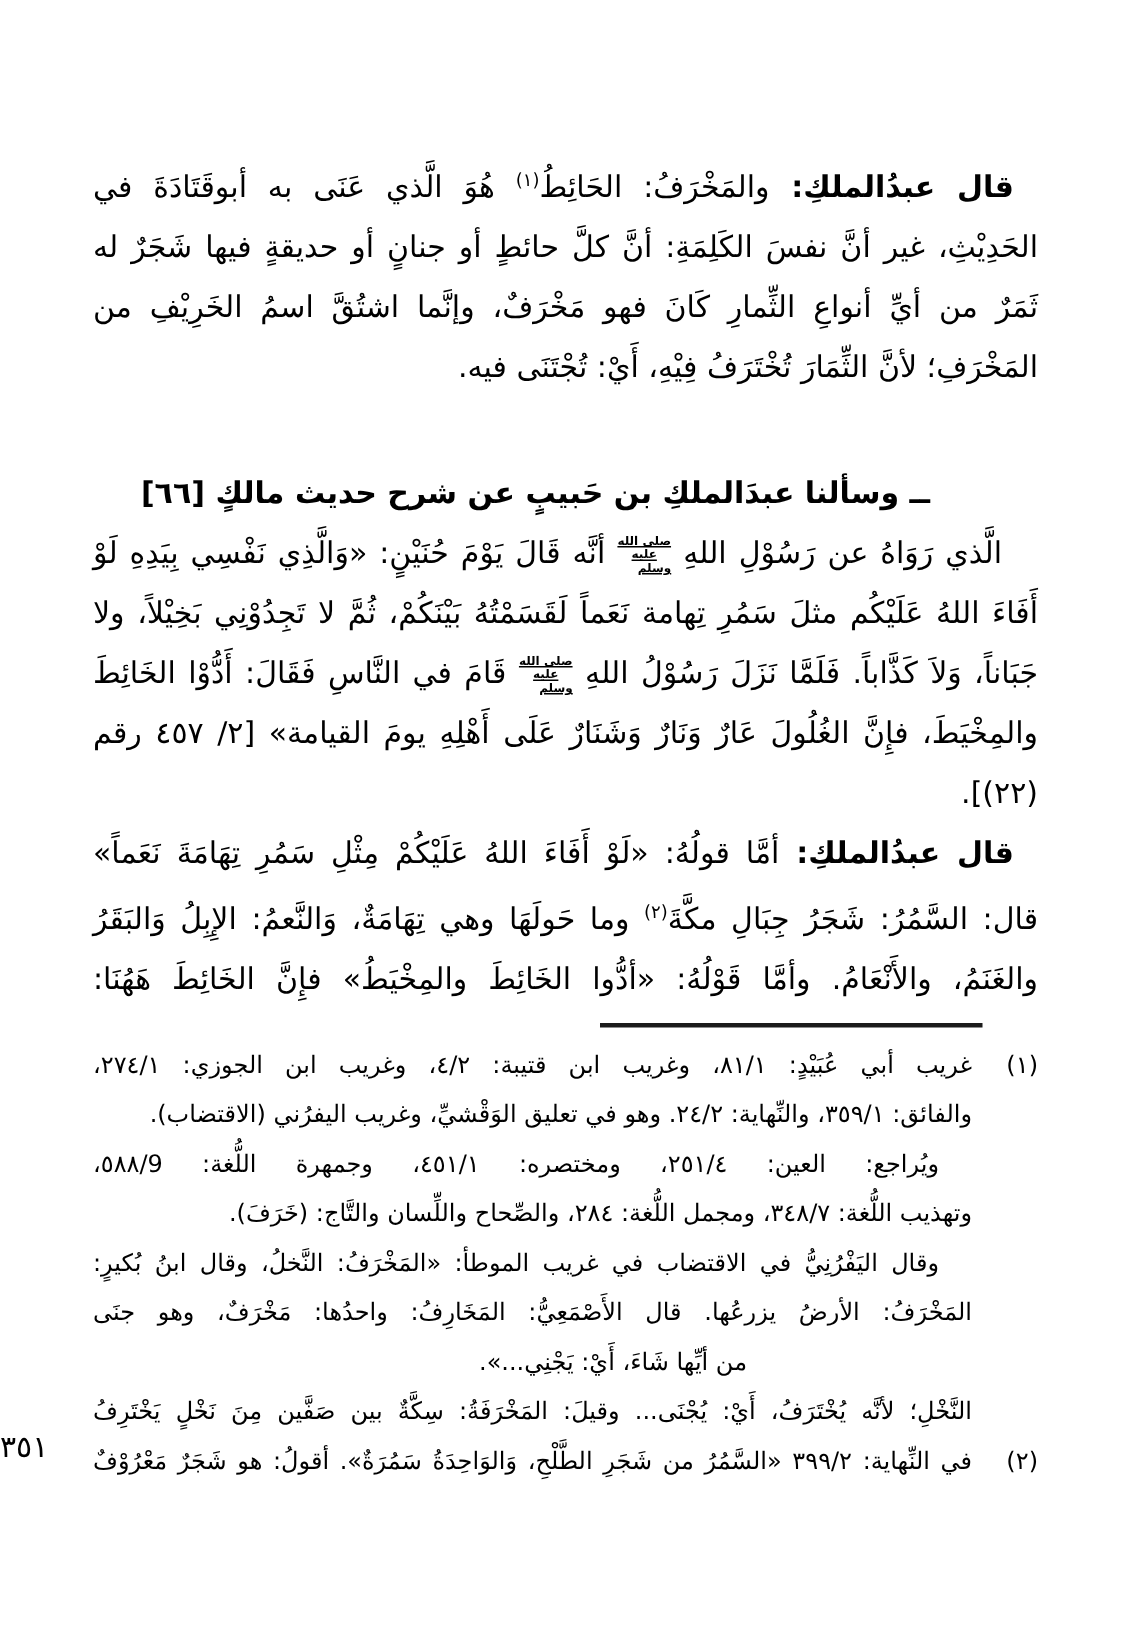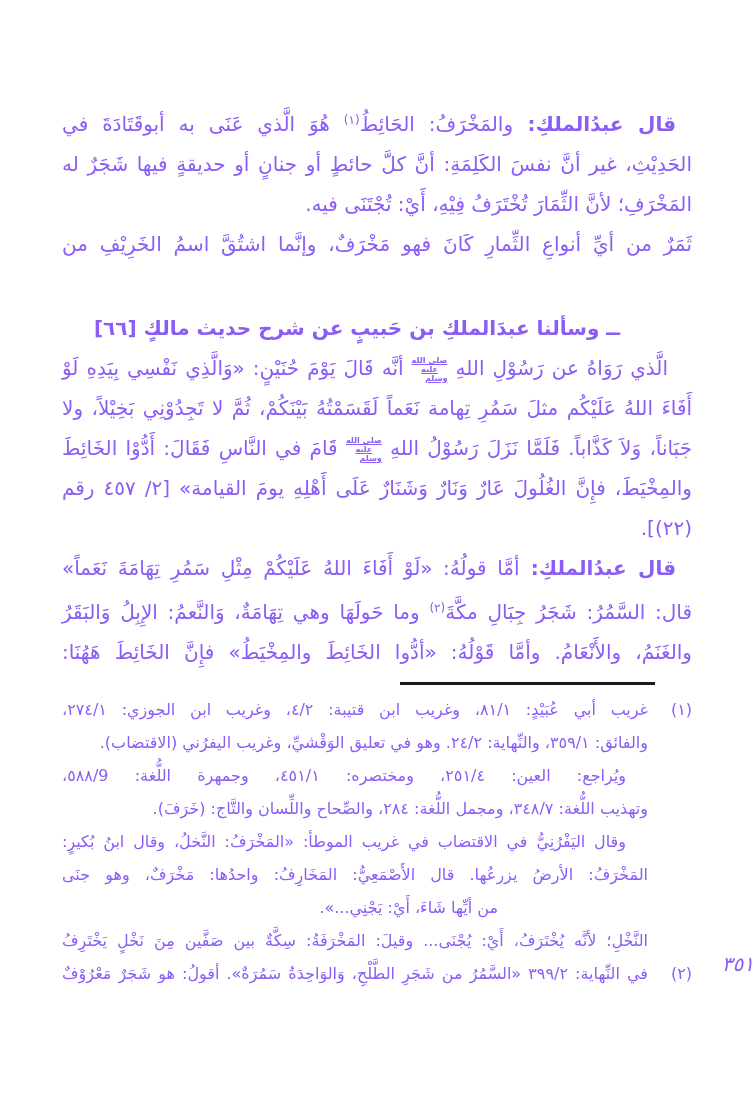--- a/index.html
+++ b/index.html
@@ -2,21 +2,21 @@
 <html lang="ar" dir="rtl"><head>
 <meta charset="utf-8">
 <style>
   html,body{margin:0;padding:0;background:#e8e8e8;}
   .page{
     width:754px;height:1100px;background:#ffffff;margin:0 auto;
     position:relative;box-sizing:border-box;
     padding:100px 62px 0 62px;
     direction:rtl;
     font-family:"DejaVu Sans", sans-serif;
-    color:#8b5cf6;
+    color:#000000;
     overflow:hidden;
   }
   .main-text{width:630px;}
   .para{margin:0;}
   .line{
     font-size:20px;line-height:40px;
     text-align:justify;text-align-last:justify;
     white-space:normal;
   }
   .line.last{text-align-last:right;}
@@ -39,33 +39,33 @@
   }
   .footnotes{width:630px;}
   .footnote{display:flex;align-items:flex-start;}
   .fn-marker{
     flex:0 0 44px;font-size:16px;line-height:33px;text-align:right;
   }
   .fn-text{flex:1 1 auto;min-width:0;}
   .fn-text .line{font-size:16px;line-height:33px;}
   .page-number{
     position:absolute;top:952px;right:0;left:0;
-    text-align:right;font-size:20px;letter-spacing:2px;font-style:italic;
+    text-align:left;font-size:20px;letter-spacing:2px;
   }
 </style>
 </head>
 <body>
 
 <div class="page">
   <div class="main-text" id="main-text">
       <div class="para">
         <div class="line ind-sm"><span class="b">قال عبدُالملكِ: </span><span>والمَخْرَفُ: الحَائِطُ</span><span class="sup">(١)</span><span> هُوَ الَّذي عَنَى به أبوقَتَادَةَ في</span></div>
         <div class="line"><span>الحَدِيْثِ، غير أنَّ نفسَ الكَلِمَةِ: أنَّ كلَّ حائطٍ أو جنانٍ أو حديقةٍ فيها شَجَرٌ له</span></div>
+        <div class="line"><span>ثَمَرٌ من أيِّ أنواعِ الثِّمارِ كَانَ فهو مَخْرَفٌ، وإنَّما اشتُقَّ اسمُ الخَرِيْفِ من</span></div>
         <div class="line last"><span>المَخْرَفِ؛ لأنَّ الثِّمَارَ تُخْتَرَفُ فِيْهِ، أَيْ: تُجْتَنَى فيه.</span></div>
-        <div class="line"><span>ثَمَرٌ من أيِّ أنواعِ الثِّمارِ كَانَ فهو مَخْرَفٌ، وإنَّما اشتُقَّ اسمُ الخَرِيْفِ من</span></div>
       </div>
       <div class="para heading">
         <div class="line ind-lg last"><span class="b">ــ وسألنا عبدَالملكِ بن حَبيبٍ عن شرح حديث مالكٍ [٦٦]</span></div>
       </div>
       <div class="para">
         <div class="line ind-md"><span>الَّذي رَوَاهُ عن رَسُوْلِ اللهِ </span><span class="saw">صلى الله عليه وسلم</span><span> أنَّه قَالَ يَوْمَ حُنَيْنٍ: «وَالَّذِي نَفْسِي بِيَدِهِ لَوْ</span></div>
         <div class="line"><span>أَفَاءَ اللهُ عَلَيْكُم مثلَ سَمُرِ تِهامة نَعَماً لَقَسَمْتُهُ بَيْنَكُمْ، ثُمَّ لا تَجِدُوْنِي بَخِيْلاً، ولا</span></div>
         <div class="line"><span>جَبَاناً، وَلاَ كَذَّاباً. فَلَمَّا نَزَلَ رَسُوْلُ اللهِ </span><span class="saw">صلى الله عليه وسلم</span><span> قَامَ في النَّاسِ فَقَالَ: أَدُّوْا الخَائِطَ</span></div>
         <div class="line last"><span>والمِخْيَطَ، فإِنَّ الغُلُولَ عَارٌ وَنَارٌ وَشَنَارٌ عَلَى أَهْلِهِ يومَ القيامة» [٢/ ٤٥٧ رقم (٢٢)].</span></div>
       </div>

